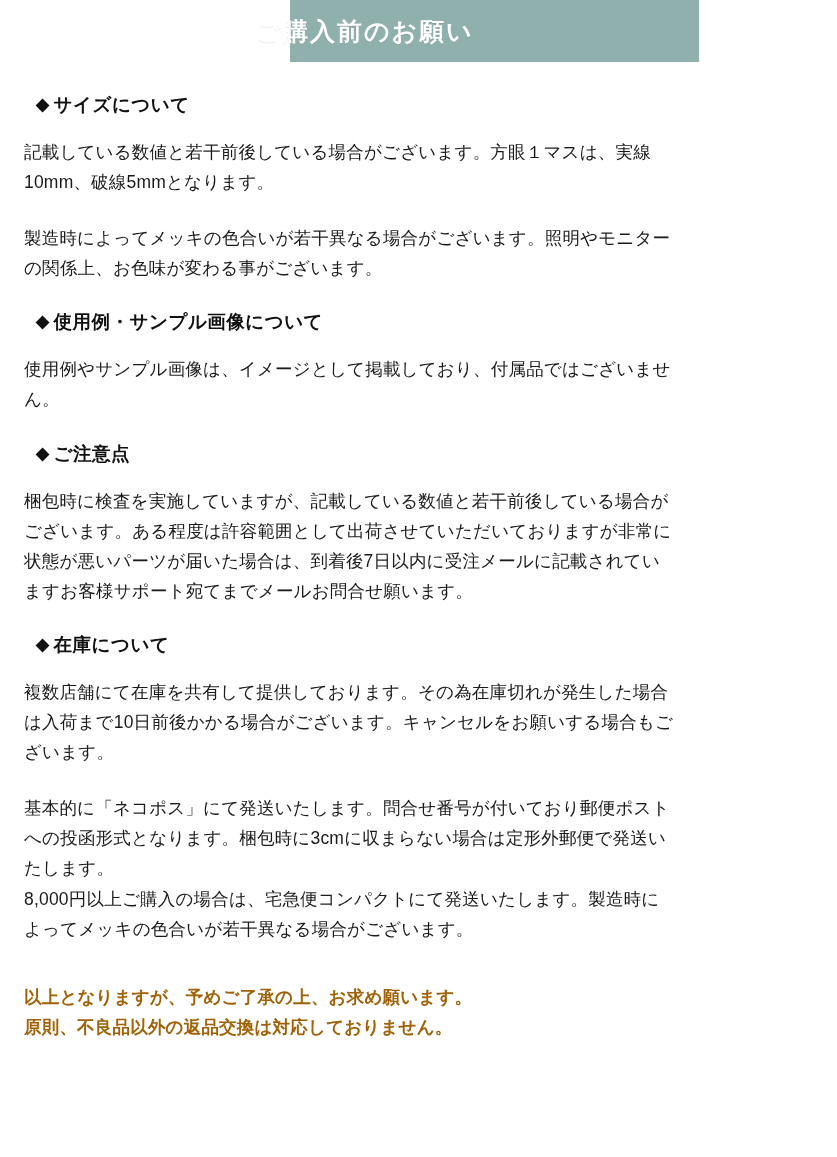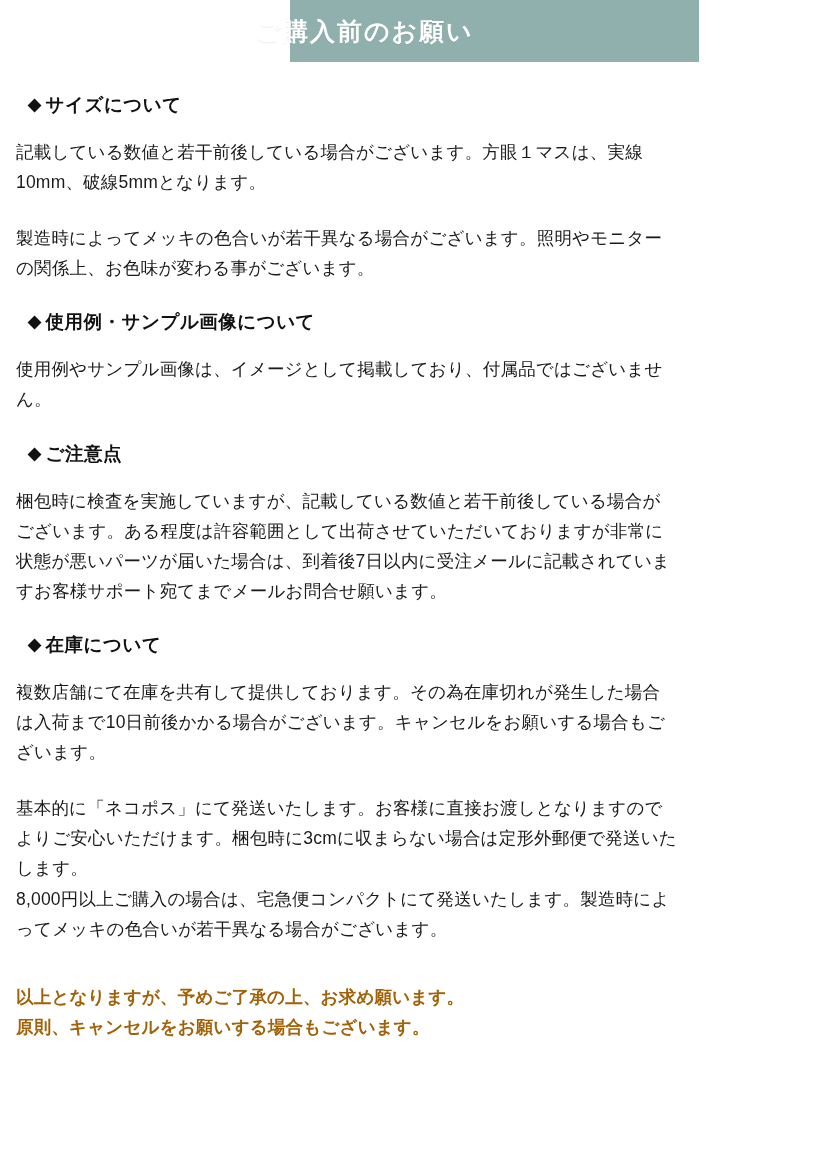--- a/index.html
+++ b/index.html
@@ -43,21 +43,21 @@
     position: relative;
     z-index: 2;
     color: #ffffff;
     font-size: 25px;
     font-weight: bold;
     letter-spacing: 2px;
     margin-left: 30px;
     text-shadow: 0 1px 0 rgba(0,0,0,0.08);
   }
   .content {
-    padding: 0 22px 20px 16px;
+    padding: 0 22px 20px 24px;
   }
   .section {
     margin-top: 26px;
   }
   .section:first-child {
     margin-top: 30px;
   }
   .section-heading {
     font-size: 18.5px;
     font-weight: bold;
@@ -148,24 +148,24 @@
       <div class="section-heading">
         <span class="diamond">◆</span><span>在庫について</span>
       </div>
       <div class="section-body">
         <p>複数店舗にて在庫を共有して提供しております。その為在庫切れが発生した場合は入荷まで10日前後かかる場合がございます。キャンセルをお願いする場合もございます。</p>
       </div>
     </div>
 
     <div class="section">
       <div class="section-body">
-        <p>基本的に「ネコポス」にて発送いたします。お客様に直接お渡しとなりますのでよりご安心いただけます。梱包時に3cmに収まらない場合は定形外郵便で発送いたします。</p>
+        <p>基本的に「ネコポス」にて発送いたします。問合せ番号が付いており郵便ポストへの投函形式となります。梱包時に3cmに収まらない場合は定形外郵便で発送いたします。</p>
         <p>8,000円以上ご購入の場合は、宅急便コンパクトにて発送いたします。製造時によってメッキの色合いが若干異なる場合がございます。</p>
       </div>
     </div>
 
     <div class="closing">
       <p>以上となりますが、予めご了承の上、お求め願います。</p>
-      <p class="gap">原則、キャンセルをお願いする場合もございます。</p>
+      <p class="gap">原則、不良品以外の返品交換は対応しておりません。</p>
     </div>
 
   </div>
 </div>
 
 </body></html>

